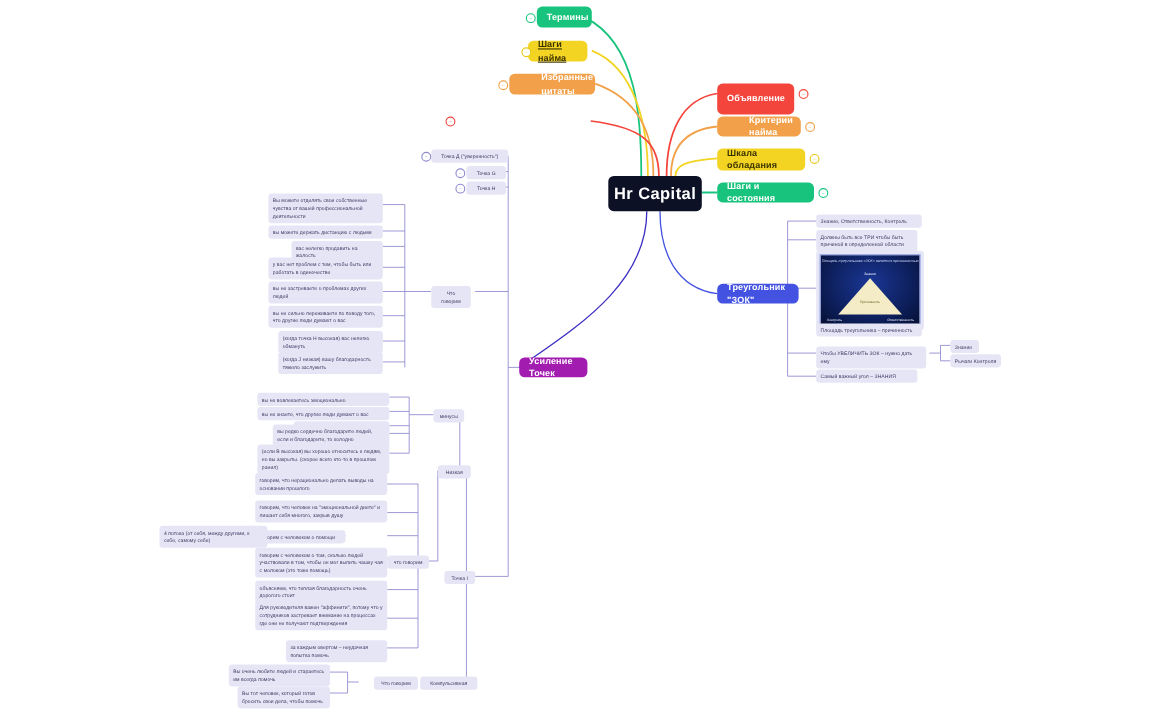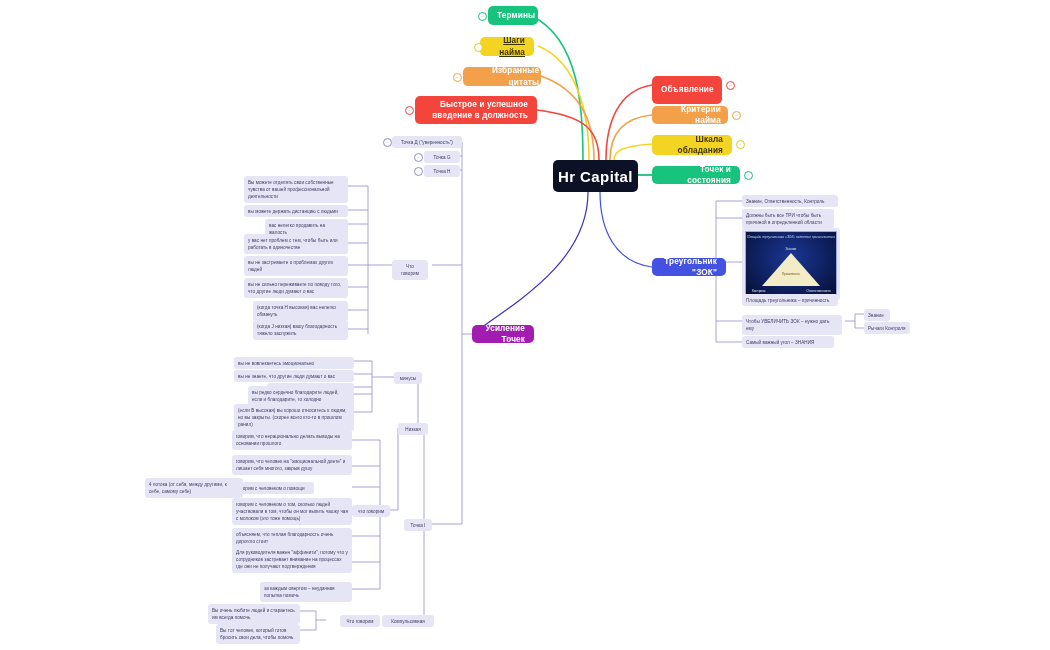--- a/index.html
+++ b/index.html
@@ -21,21 +21,20 @@
     font-size:15px;font-weight:bold;letter-spacing:.4px;
     display:flex;align-items:center;justify-content:center;
     padding:0 12px;white-space:nowrap;
   }
 
   
   .topic{
     border-radius:5px;color:#ffffff;font-size:8.2px;font-weight:bold;
     display:flex;align-items:center;padding:5px 9px;line-height:1.35;
     letter-spacing:.15px;
-    text-align:right;
   }
   .topic.green{background:#18c37d;}
   .topic.yellow{background:#f3d423;color:#3b3300;}
   .topic.orange{background:#f2a14a;padding-left:29px;}
   .topic.red{background:#f4453c;}
   .topic.blue{background:#4352e0;}
   .topic.indigo{background:#a21caf;}
 
   
   .leaf{
@@ -174,33 +173,32 @@
 
   <div class="node topic green" style="left:488px;top:6px;width:50px;height:19px;">Термины</div>
   <div class="dot g" style="left:478px;top:12px;">−</div>
 
   <div class="node topic yellow" style="left:480px;top:37px;width:54px;height:19px;text-decoration:underline;">Шаги найма</div>
   <div class="dot y" style="left:474px;top:43px;">−</div>
 
   <div class="node topic orange" style="left:463px;top:67px;width:78px;height:19px;">Избранные цитаты</div>
   <div class="dot o" style="left:453px;top:73px;">−</div>
 
-  <div class="node topic red" style="left:415px;top:96px;width:122px;height:28px;">Быстрое и успешное введение в должность</div>
   <div class="dot r" style="left:405px;top:106px;">−</div>
 
   <div class="node topic red" style="left:652px;top:76px;width:70px;height:28px;">Объявление</div>
   <div class="dot r" style="left:726px;top:81px;">−</div>
 
   <div class="node topic orange" style="left:652px;top:106px;width:76px;height:18px;">Критерии найма</div>
   <div class="dot o" style="left:732px;top:111px;">−</div>
 
   <div class="node topic yellow" style="left:652px;top:135px;width:80px;height:20px;">Шкала обладания</div>
   <div class="dot y" style="left:736px;top:140px;">−</div>
 
-  <div class="node topic green" style="left:652px;top:166px;width:88px;height:18px;">Точек и состояния</div>
+  <div class="node topic green" style="left:652px;top:166px;width:88px;height:18px;">Шаги и состояния</div>
   <div class="dot g" style="left:744px;top:171px;">−</div>
 
   <div class="node topic blue" style="left:652px;top:258px;width:74px;height:18px;">Треугольник "ЗОК"</div>
 
   <div class="node topic indigo" style="left:472px;top:325px;width:62px;height:18px;">Усиление Точек</div>
 
   <div class="node leaf" style="left:742px;top:195px;width:96px;">Знание, Ответственность, Контроль</div>
   <div class="node leaf" style="left:742px;top:209px;width:92px;">Должны быть все ТРИ чтобы быть причиной в определенной области</div>
 
   <div class="node imgcard" style="left:742px;top:228px;">

